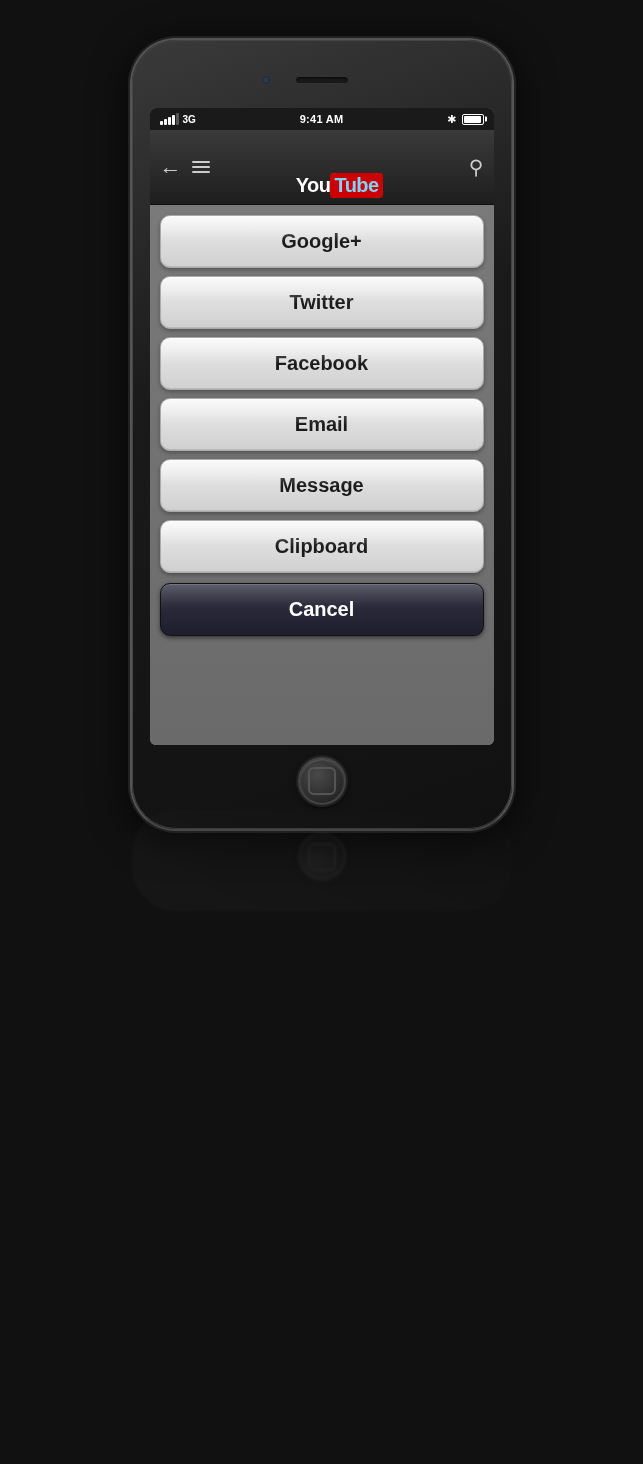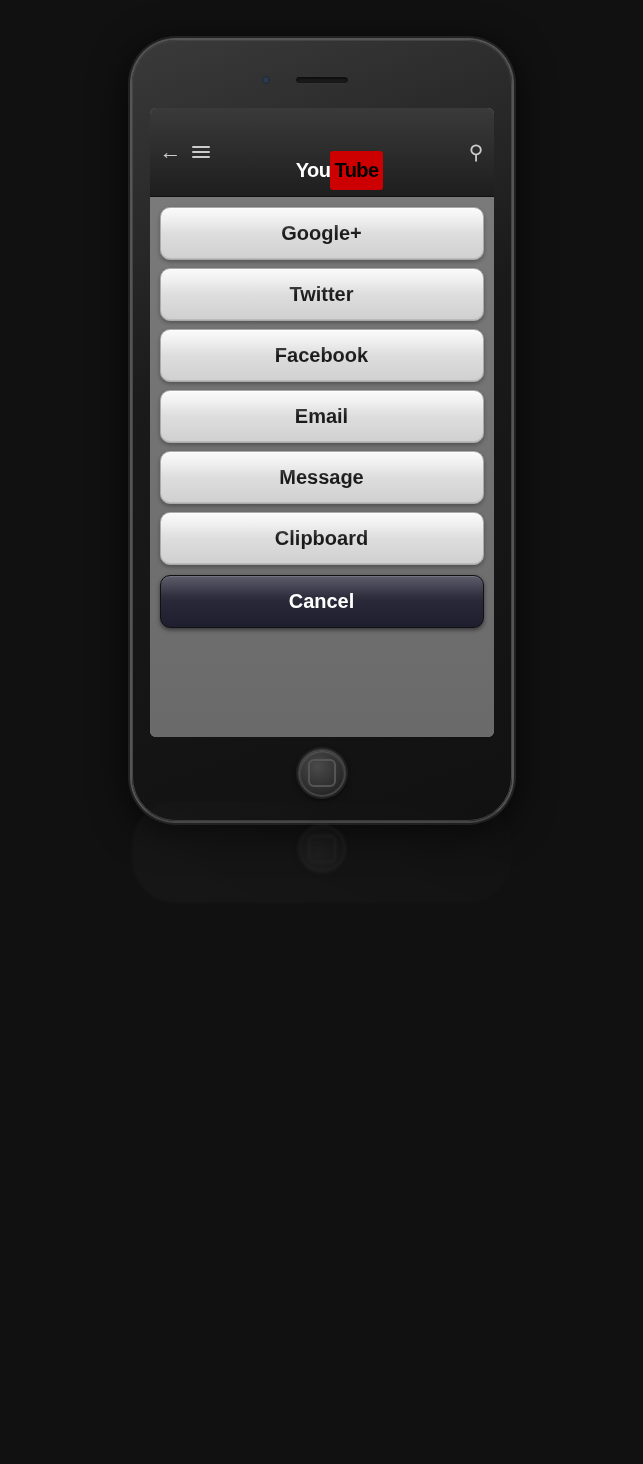--- a/index.html
+++ b/index.html
@@ -204,22 +204,22 @@
       margin-top: 37px;
     }
 
     .yt-you {
       color: #fff;
       letter-spacing: -0.5px;
     }
 
     .yt-tube {
       background: #cc0000;
-      color: #000000;
-      padding: 8px 4px;
+      color: #7dd3fc;
+      padding: 1px 4px;
       border-radius: 3px;
       letter-spacing: -0.5px;
     }
 
     .nav-search {
       color: #ccc;
       font-size: 20px;
       cursor: pointer;
     }
 
@@ -350,20 +350,39 @@
 
   <div class="phone">
 
     <div class="phone-top">
       <div class="camera"></div>
       <div class="speaker"></div>
     </div>
 
     <div class="screen">
 
+      <div class="status-bar">
+        <div class="status-left">
+          <div class="signal-bars">
+            <div class="signal-bar" style="height:4px;"></div>
+            <div class="signal-bar" style="height:6px;"></div>
+            <div class="signal-bar" style="height:8px;"></div>
+            <div class="signal-bar" style="height:10px;"></div>
+            <div class="signal-bar" style="height:12px; background:#555;"></div>
+          </div>
+          <span>3G</span>
+        </div>
+        <div class="status-center">9:41 AM</div>
+        <div class="status-right">
+          <span class="bt-icon">✱</span>
+          <div class="battery-icon">
+            <div class="battery-fill"></div>
+          </div>
+        </div>
+      </div>
 
       <div class="nav-bar">
         <div class="nav-left">
           <span class="nav-back">←</span>
           <div class="nav-menu">
             <div class="hamburger-line"></div>
             <div class="hamburger-line"></div>
             <div class="hamburger-line"></div>
           </div>
         </div>

